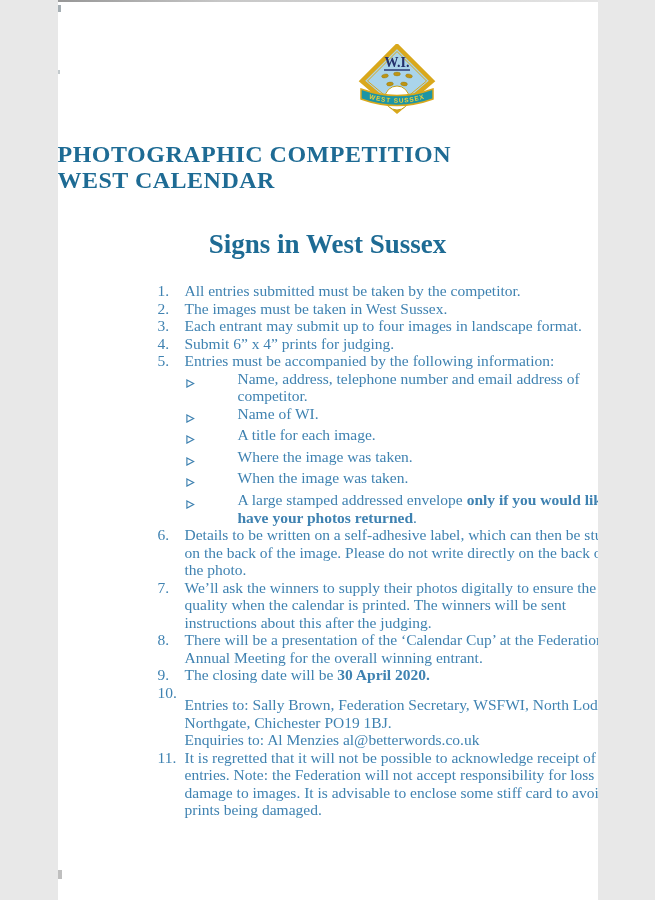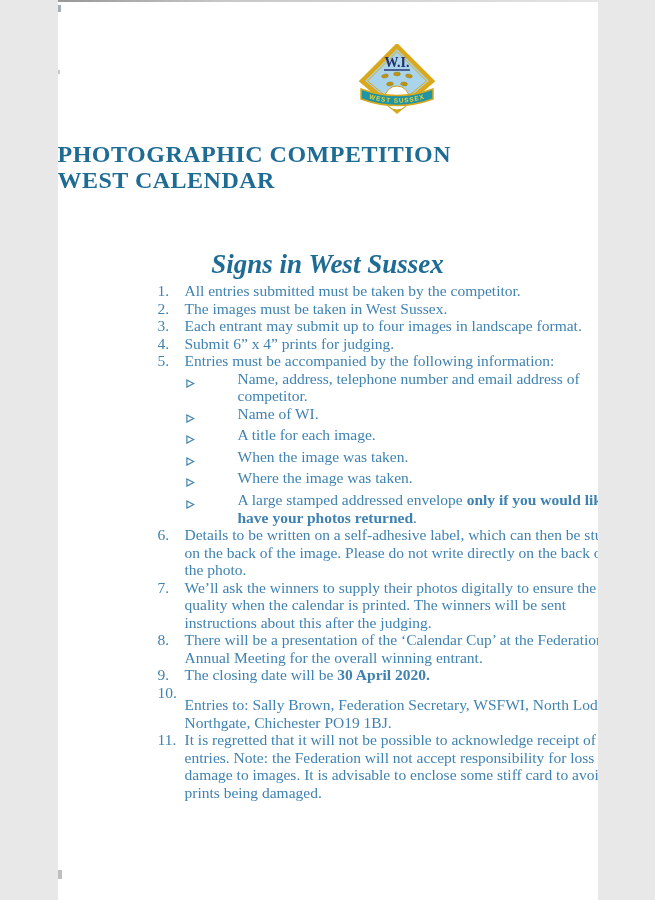--- a/index.html
+++ b/index.html
@@ -15,22 +15,22 @@
   .scan-speck-b { position:absolute; left:0; top:70px; width:2px; height:4px; background:#aab3b8; opacity:.7; }
   .scan-speck-c { position:absolute; left:0; top:870px; width:4px; height:9px; background:#8a8a8a; opacity:.55; }
   .smudge { position:absolute; left:585px; top:142px; width:15px; height:6px;
     background:#d6cfae; border-radius:50%; transform:rotate(-28deg); }
 
   .logo { position:absolute; left:300px; top:44px; width:78px; height:72px; }
 
   .titles { position:absolute; top:142px; left:0; width:100%; text-align:left;
     font-weight:bold; letter-spacing:.5px; }
   .t-line { font-size:24px; line-height:25.5px; }
-  .subtitle { position:absolute; top:248px; left:0; width:100%; text-align:center;
-    font-weight:bold; font-style:italic; font-size:27px; line-height:32px; }
+  .subtitle { position:absolute; top:228px; left:0; width:100%; text-align:center;
+    font-weight:bold; font-size:27px; line-height:32px; }
 
   .rules { position:absolute; top:282px; left:100px; width:470px;
     font-size:15.5px; line-height:17.55px; }
   .rule { display:grid; grid-template-columns:27px 1fr; }
   .rule .num { }
   .rule .txt { }
   .sub-list { margin-left:28px; }
   .sub { display:grid; grid-template-columns:20px 1fr;gap:32px; }
   .sub .bullet { padding-top:4px; }
   b { font-weight:bold; }
@@ -129,29 +129,29 @@
             </svg>
         </span>
         <span class="txt">A title for each image.</span>
       </div>
       <div class="sub">
         <span class="bullet">
           <svg width="9" height="9" viewBox="0 0 10 10">
               <path d="M1 1 L8.5 5 L1 9 Z" fill="none" stroke="#3f82b1" stroke-width="1.3"></path>
             </svg>
         </span>
-        <span class="txt">When the image was taken.</span>
+        <span class="txt">Where the image was taken.</span>
       </div>
       <div class="sub">
         <span class="bullet">
           <svg width="9" height="9" viewBox="0 0 10 10">
               <path d="M1 1 L8.5 5 L1 9 Z" fill="none" stroke="#3f82b1" stroke-width="1.3"></path>
             </svg>
         </span>
-        <span class="txt">Where the image was taken.</span>
+        <span class="txt">When the image was taken.</span>
       </div>
       <div class="sub">
         <span class="bullet">
           <svg width="9" height="9" viewBox="0 0 10 10">
               <path d="M1 1 L8.5 5 L1 9 Z" fill="none" stroke="#3f82b1" stroke-width="1.3"></path>
             </svg>
         </span>
         <span class="txt"><span>A large stamped addressed envelope </span><b>only if you would like to have your photos returned</b><span>.</span></span>
       </div>
     </div>
@@ -173,20 +173,21 @@
 
     <div class="rule">
       <span class="num">9.</span>
       <span class="txt"><span>The closing date will be </span><b>30 April 2020.</b></span>
     </div>
 
     <div class="rule">
       <span class="num">10.</span>
       <span class="txt">
         <span style="display:block;margin-top:12px;">Entries to: Sally Brown, Federation Secretary, WSFWI, North Lodge, Northgate, Chichester PO19 1BJ.</span>
+        <span style="display:block;">Enquiries to: Al Menzies al@betterwords.co.uk</span>
       </span>
     </div>
 
     <div class="rule">
       <span class="num">11.</span>
       <span class="txt">It is regretted that it will not be possible to acknowledge receipt of entries. Note: the Federation will not accept responsibility for loss or damage to images.  It is advisable to enclose some stiff card to avoid prints being damaged.</span>
     </div>
 
   </div>
 </div>

